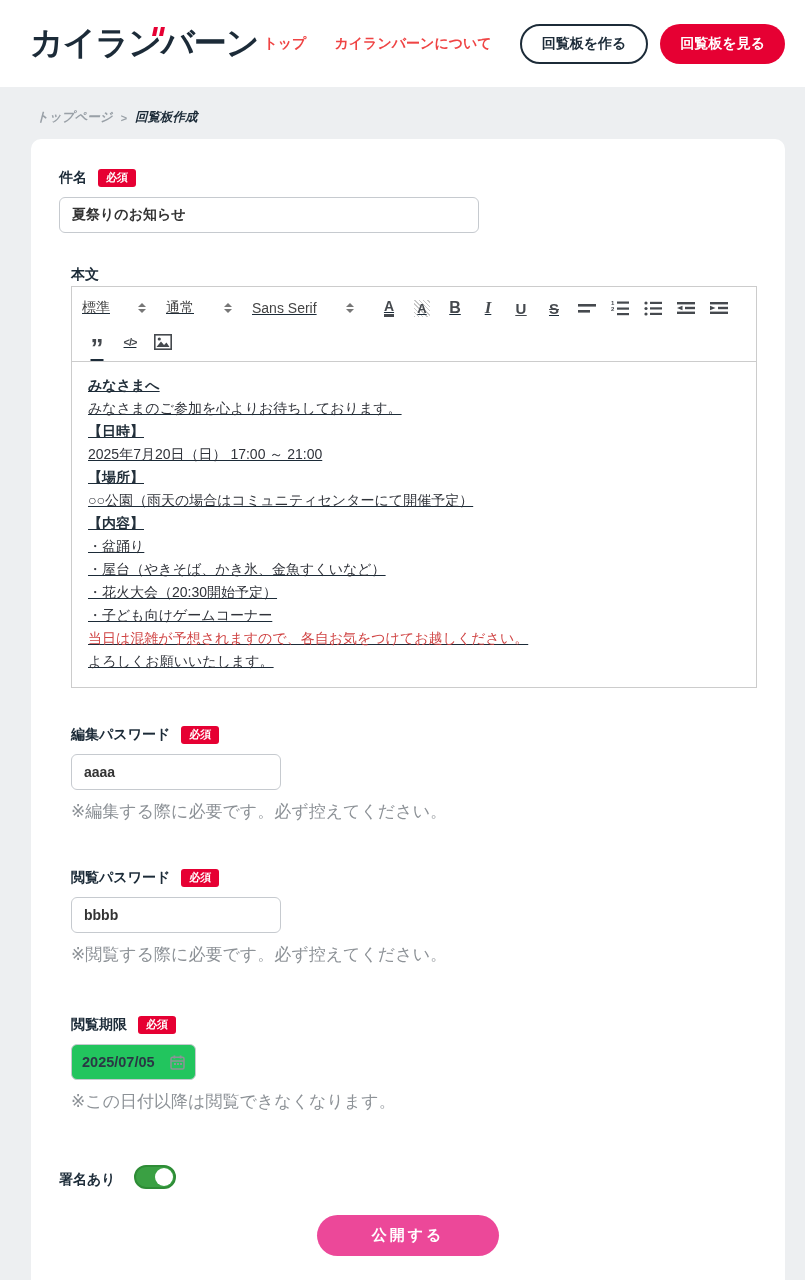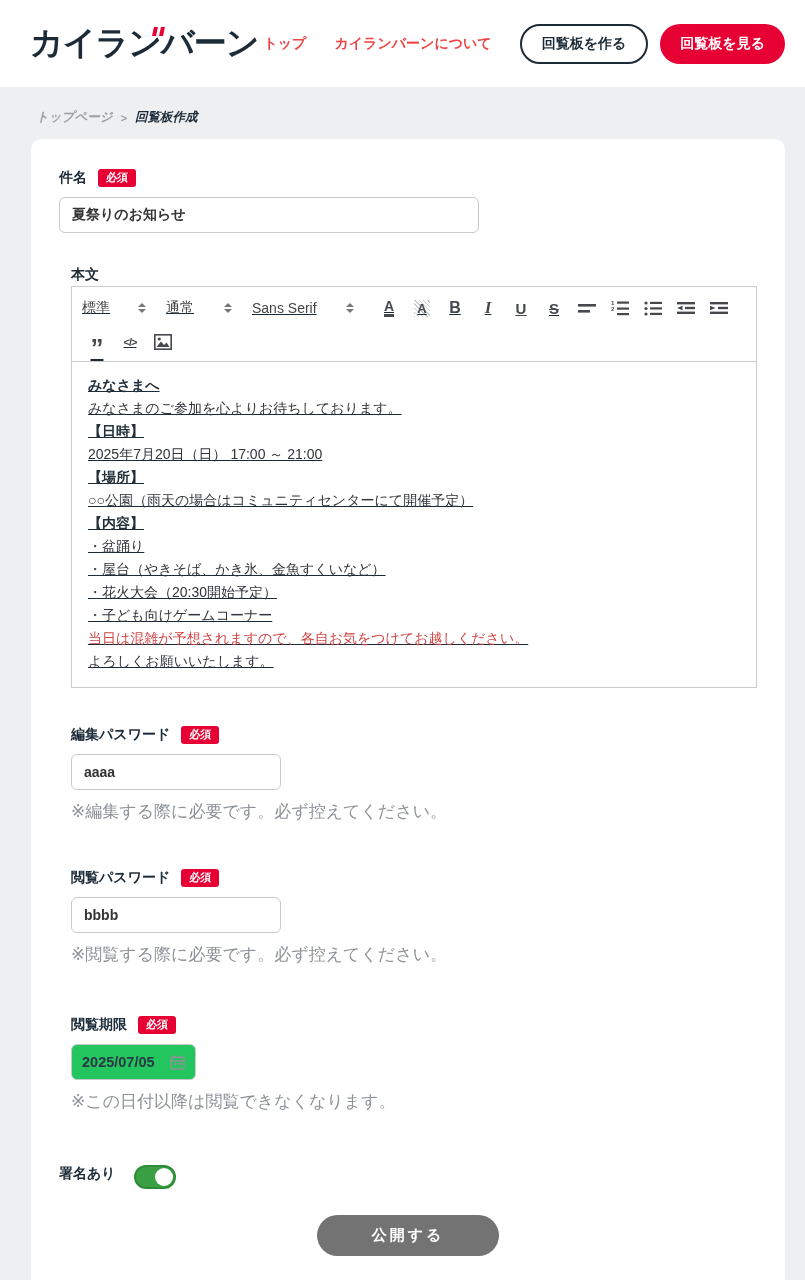--- a/index.html
+++ b/index.html
@@ -70,27 +70,27 @@
   .ed-content { padding:12px 16px 14px; font-size:14px; line-height:23px; color:#30333a; min-height:324px; cursor:text; }
   .ed-line.bold { font-weight:700; color:#23303b; }
   .ed-line.red { color:#d04545; }
   
   .date-input {
     margin-top:10px; width:125px; height:36px; border:1px solid #c6cacf; border-radius:6px;
     display:flex; align-items:center; justify-content:space-between; padding:0 10px;
     font-size:14.5px; font-weight:700; color:#2a3844; cursor:pointer; background:#22c55e;
   }
   
-  .toggle-row { margin-top:52px; display:flex; align-items:flex-start; gap:18px; }
+  .toggle-row { margin-top:52px; display:flex; align-items:flex-end; gap:18px; }
   .toggle { width:42px; height:24px; background:#3aa043; border:2px solid #2e8c36; border-radius:13px; position:relative; cursor:pointer; }
   .toggle .knob { position:absolute; right:1px; top:1px; width:18px; height:18px; background:#fff; border-radius:50%; }
   
   .submit-row { margin-top:26px; display:flex; justify-content:center; }
   .submit {
-    width:182px; height:41px; border:none; border-radius:21px; background:#737373; color:#fff;
+    width:182px; height:41px; border:none; border-radius:21px; background:#ec4899; color:#fff;
     font-size:15px; font-weight:700; letter-spacing:3px; cursor:pointer; font-family:inherit;
   }
   svg { display:block; }
 </style>
 </head>
 <body>
 
 <div class="header">
   <div class="logo">
     <span>カイランバーン</span>

